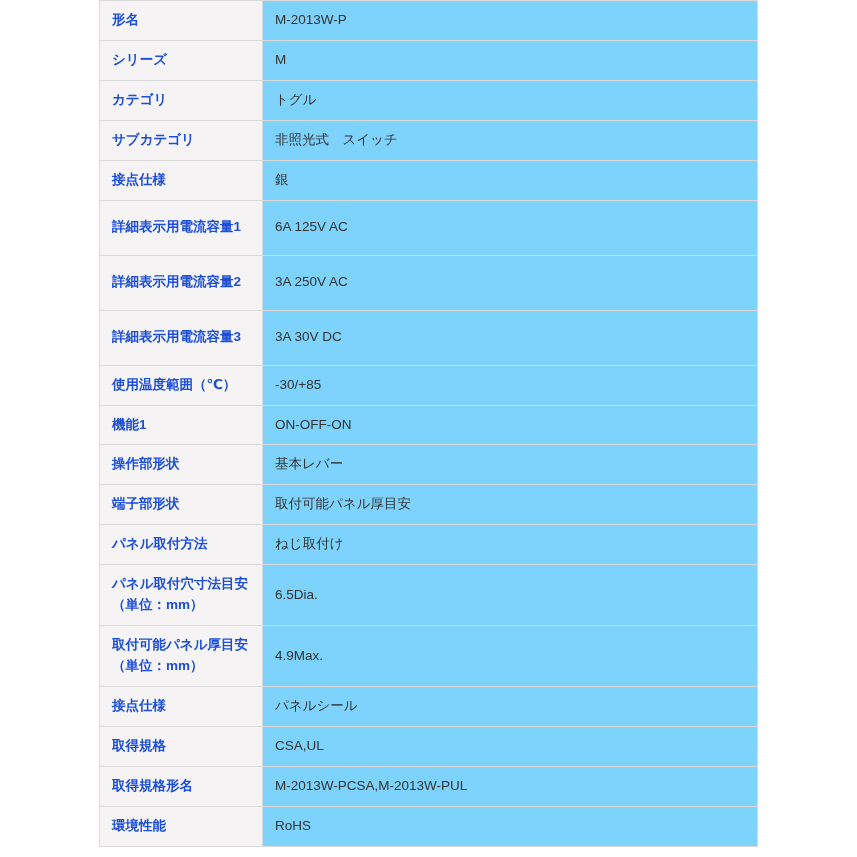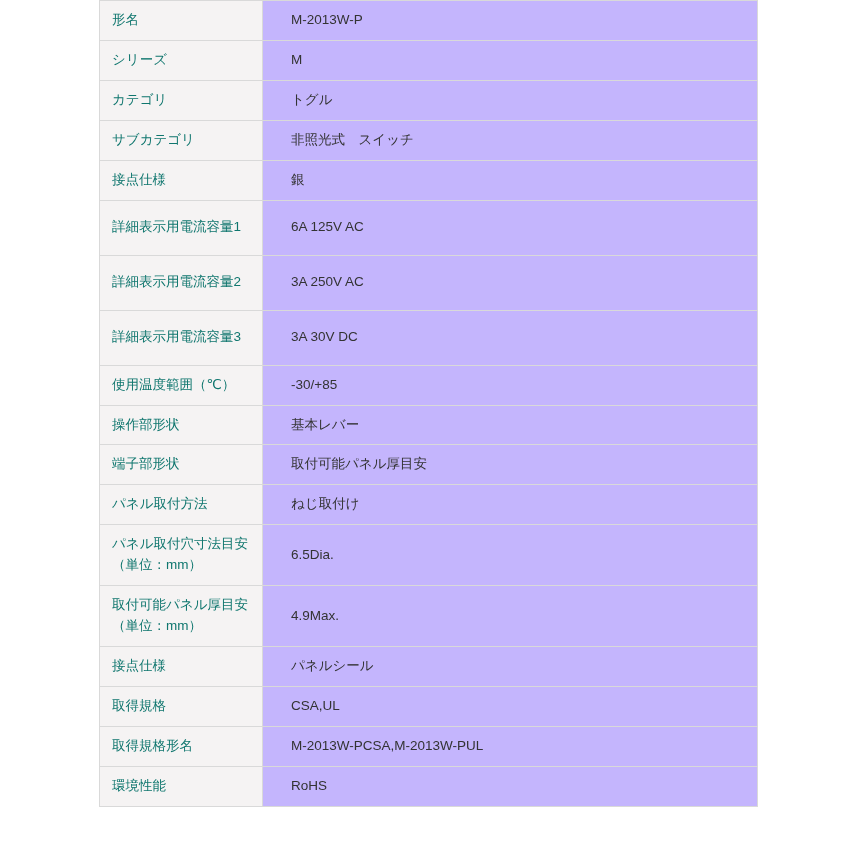--- a/index.html
+++ b/index.html
@@ -34,30 +34,30 @@
   table.spec-table th,
   table.spec-table td {
     border: 1px solid #d9d9d9;
     vertical-align: middle;
     text-align: left;
     line-height: 1.55;
   }
   table.spec-table th {
     width: 138px;
     background: #f5f3f3;
-    color: #0f766e;
-    font-weight: normal;
+    color: #1d4ed8;
+    font-weight: bold;
     padding: 9px 12px 9px 12px;
     white-space: pre-line;
   }
   table.spec-table td {
-    background: #c4b5fd;
+    background: #7dd3fc;
     color: #333333;
     font-weight: normal;
-    padding: 9px 12px 9px 28px;
+    padding: 9px 12px 9px 12px;
   }
   .row-tall th, .row-tall td {
     height: 36px;
   }
 </style>
 </head>
 <body>
 
 <div class="page">
   <table class="spec-table">
@@ -92,20 +92,24 @@
       </tr>
       <tr class="row-tall">
         <th>詳細表示用電流容量3</th>
         <td>3A 30V DC</td>
       </tr>
       <tr>
         <th>使用温度範囲（℃）</th>
         <td>-30/+85</td>
       </tr>
       <tr>
+        <th>機能1</th>
+        <td>ON-OFF-ON</td>
+      </tr>
+      <tr>
         <th>操作部形状</th>
         <td>基本レバー</td>
       </tr>
       <tr>
         <th>端子部形状</th>
         <td>取付可能パネル厚目安</td>
       </tr>
       <tr>
         <th>パネル取付方法</th>
         <td>ねじ取付け</td>

